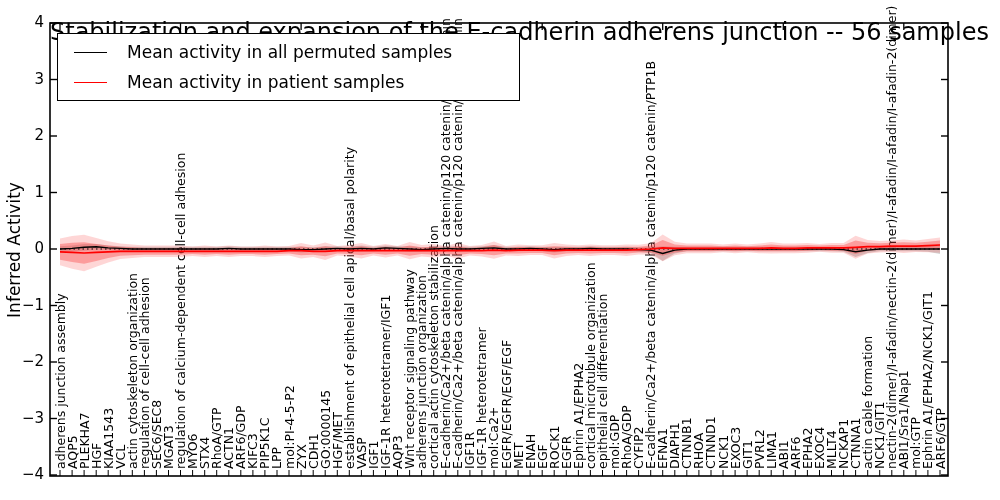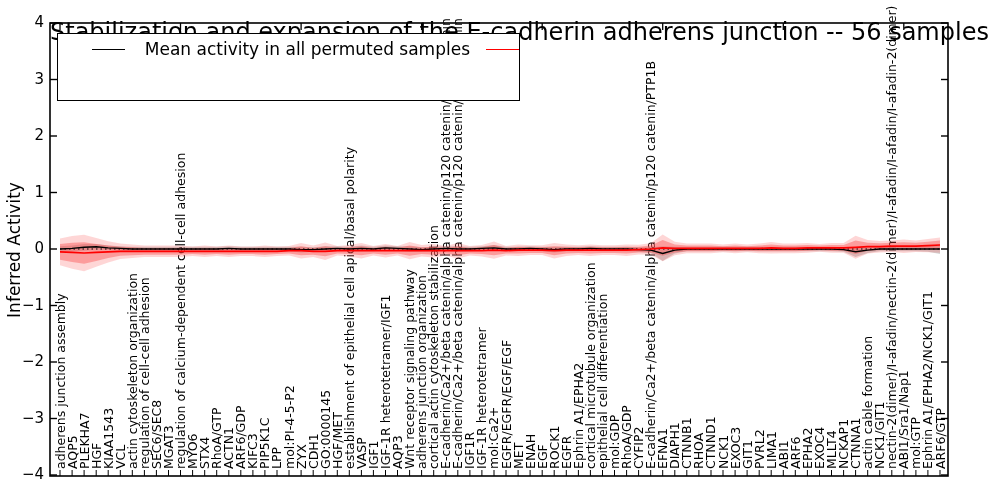--- a/index.html
+++ b/index.html
@@ -10,21 +10,21 @@
   #y-axis-label{position:absolute;left:14px;top:250px;transform:translate(-50%,-50%) rotate(-90deg);
                 font-size:17px;white-space:nowrap;z-index:1;}
   #x-axis-label{position:absolute;left:50px;top:479px;width:898px;text-align:center;font-size:16px;z-index:3;}
   #y-tick-labels .ytick{position:absolute;left:0;width:44px;text-align:right;font-size:15px;z-index:3;}
   #x-tick-labels .xtick{position:absolute;bottom:31px;transform:rotate(-90deg);
                         transform-origin:0% 100%;white-space:nowrap;font-size:12.5px;
                         line-height:12px;z-index:2;}
   #x-tick-labels{position:absolute;left:0;top:0;width:1000px;height:500px;z-index:2;}
   #chart-svg{position:absolute;left:0;top:0;z-index:4;pointer-events:none;}
   #legend{position:absolute;left:57px;top:33px;width:461px;height:66px;background:#fff;
-          border:1.6px solid #000;z-index:5;display:flex;flex-direction:row;justify-content:flex-end;}
+          border:1.6px solid #000;z-index:5;display:flex;flex-direction:column;justify-content:center;}
   .legend-row{display:flex;align-items:center;height:30px;}
   .legend-line{display:inline-block;width:33px;height:0;margin-left:16px;}
   #legend-line-permuted{border-top:1.8px solid #000;}
   #legend-line-patient{border-top:1.8px solid #f00;}
   .legend-label{margin-left:20px;font-size:17px;white-space:nowrap;}
 </style>
 </head>
 <body>
 
 <div id="figure">
@@ -226,15 +226,16 @@
       <line x1="948" y1="23" x2="941" y2="23" stroke="#000" stroke-width="1.4"></line>
       <rect x="50" y="23" width="898" height="453" fill="none" stroke="#000" stroke-width="1.6"></rect>
     </svg>
   <div id="legend">
     <div class="legend-row">
       <span class="legend-line" id="legend-line-permuted"></span>
       <span class="legend-label">Mean activity in all permuted samples</span>
     </div>
     <div class="legend-row">
       <span class="legend-line" id="legend-line-patient"></span>
+      <span class="legend-label">Mean activity in patient samples</span>
     </div>
   </div>
 </div>
 
 </body></html>

